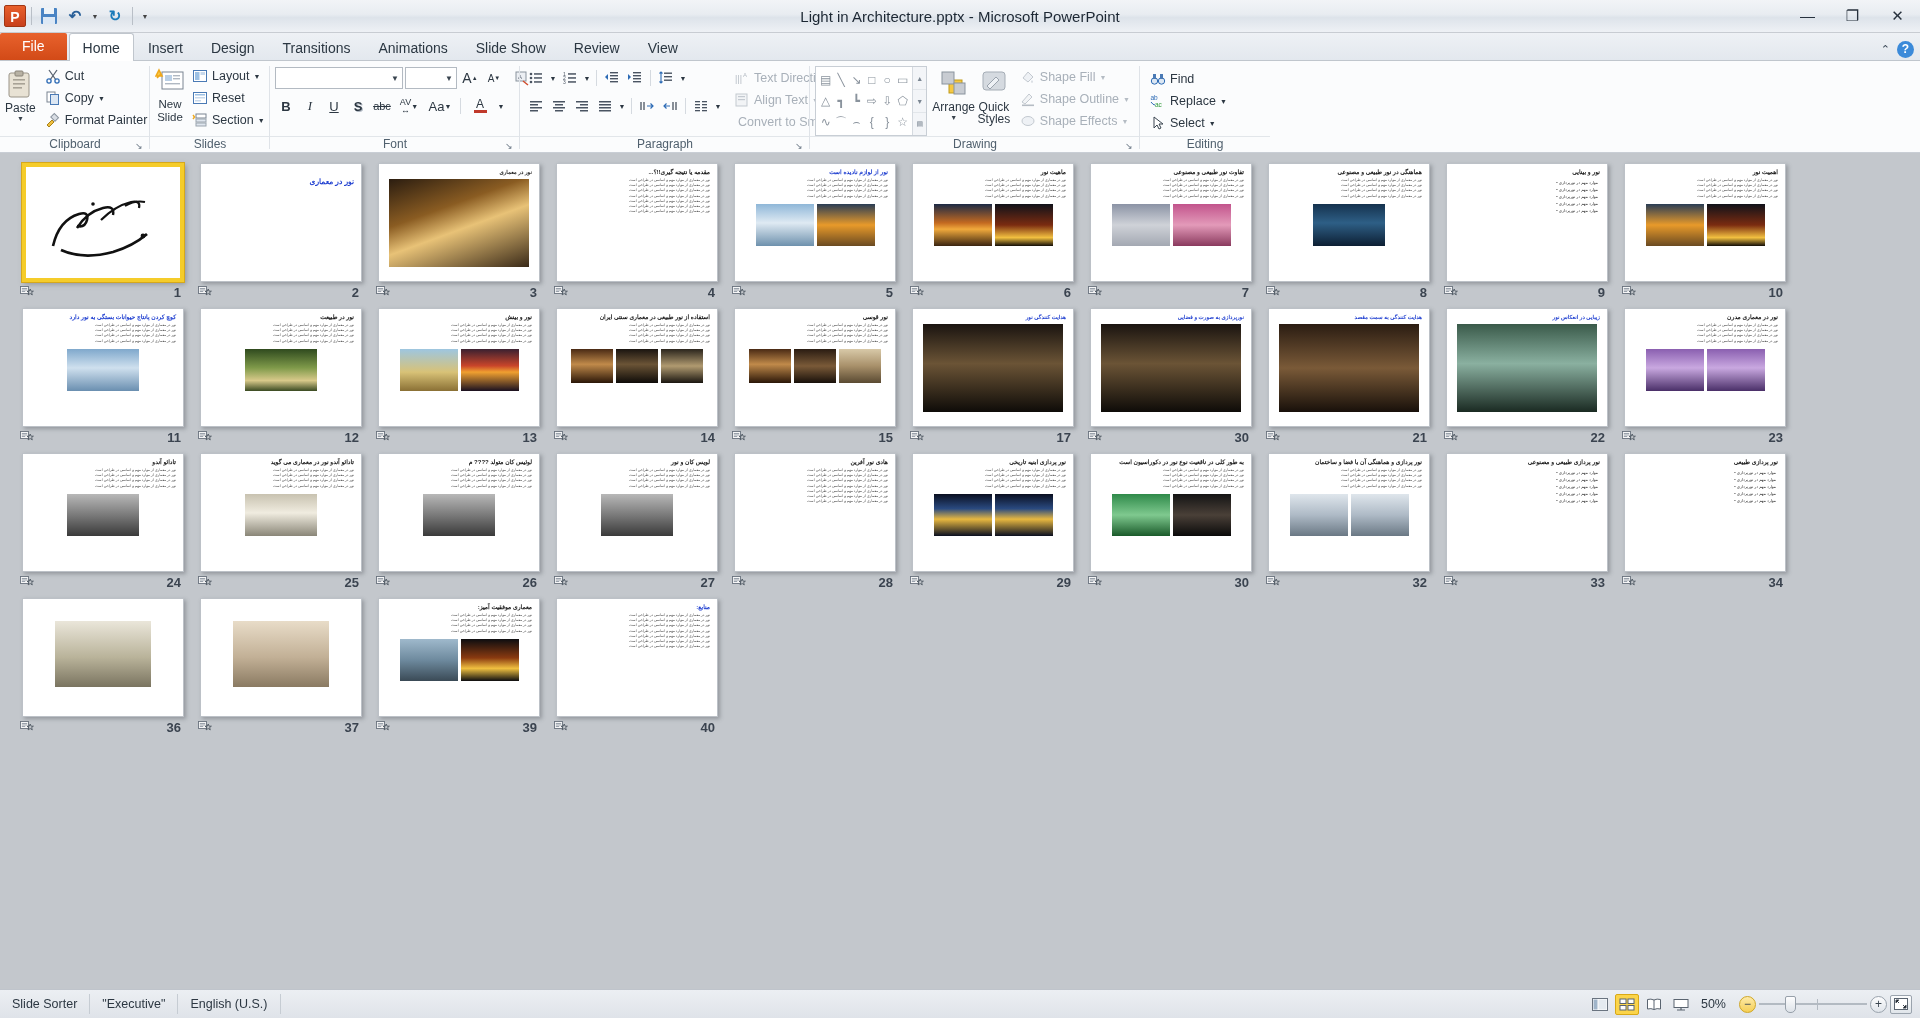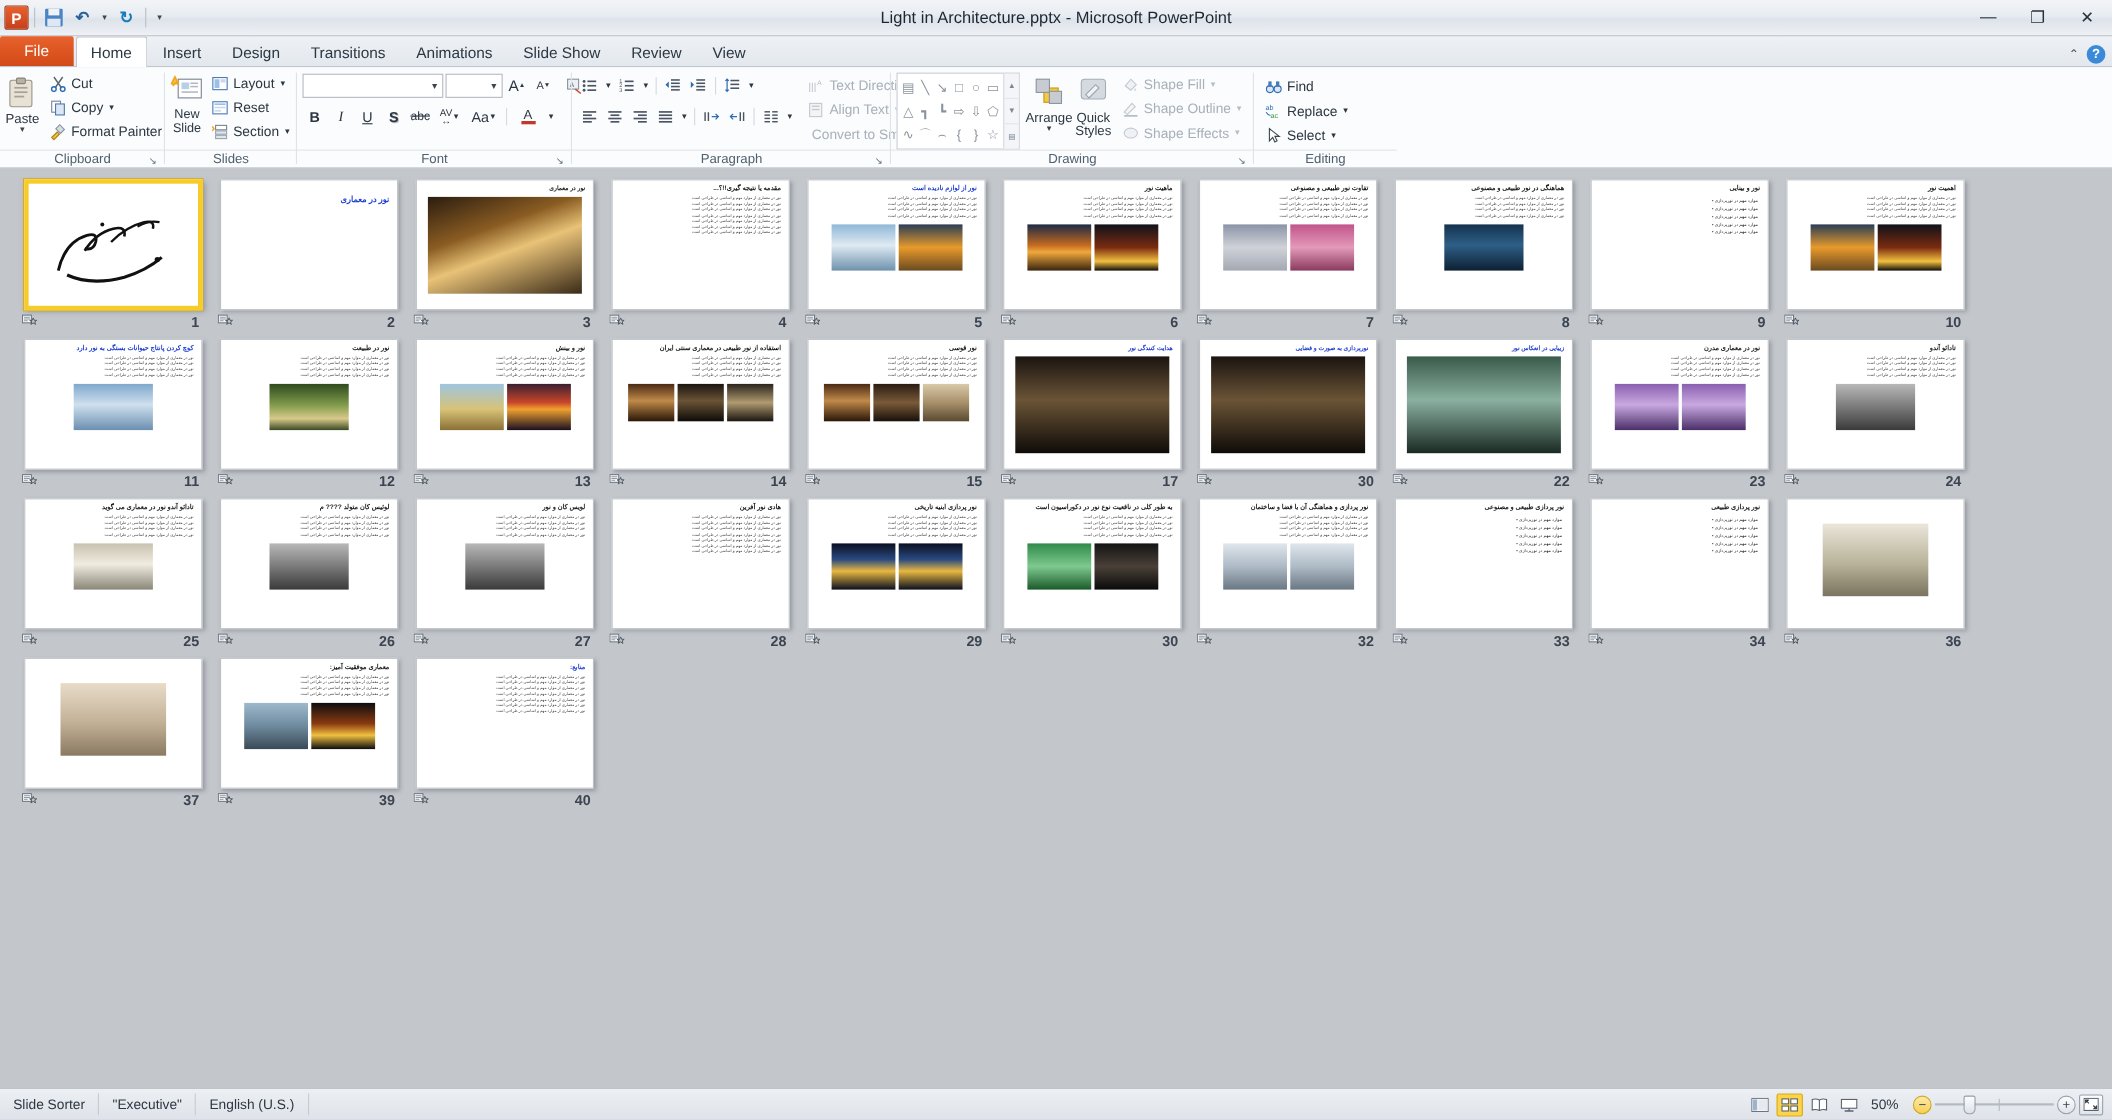--- a/index.html
+++ b/index.html
@@ -1101,20 +1101,38 @@
         </div>
         <div class="meta">
           <span class="trans-ico"><svg width="15" height="14" viewBox="0 0 15 14">
               <rect x="0.5" y="1.5" width="8" height="7" fill="#fff" stroke="#5a6470" stroke-width="0.9"></rect>
               <rect x="1.8" y="3" width="5.4" height="0.8" fill="#7a8492"></rect>
               <rect x="1.8" y="4.6" width="5.4" height="0.8" fill="#7a8492"></rect>
               <rect x="1.8" y="6.2" width="3.4" height="0.8" fill="#7a8492"></rect>
               <path d="M10.2 4 L11.1 6.2 L13.4 6.2 L11.6 7.6 L12.3 9.9 L10.2 8.5 L8.1 9.9 L8.8 7.6 L7 6.2 L9.3 6.2 Z" fill="none" stroke="#3a4550" stroke-width="0.9"></path>
             </svg></span>
           <span class="num">30</span>
+        </div>
+      </div>
+      <div class="slide-cell">
+        <div class="thumb">
+          <div class="s-title blue" style="font-size:5.5px">هدایت کنندگی به سمت مقصد</div>
+          <div style="padding:3px 10px 0 10px">
+            <div class="ph g-brick" style="width:100%;height:88px"></div>
+          </div>
+        </div>
+        <div class="meta">
+          <span class="trans-ico"><svg width="15" height="14" viewBox="0 0 15 14">
+              <rect x="0.5" y="1.5" width="8" height="7" fill="#fff" stroke="#5a6470" stroke-width="0.9"></rect>
+              <rect x="1.8" y="3" width="5.4" height="0.8" fill="#7a8492"></rect>
+              <rect x="1.8" y="4.6" width="5.4" height="0.8" fill="#7a8492"></rect>
+              <rect x="1.8" y="6.2" width="3.4" height="0.8" fill="#7a8492"></rect>
+              <path d="M10.2 4 L11.1 6.2 L13.4 6.2 L11.6 7.6 L12.3 9.9 L10.2 8.5 L8.1 9.9 L8.8 7.6 L7 6.2 L9.3 6.2 Z" fill="none" stroke="#3a4550" stroke-width="0.9"></path>
+            </svg></span>
+          <span class="num">21</span>
         </div>
       </div>
       <div class="slide-cell">
         <div class="thumb">
           <div class="s-title blue" style="font-size:5.5px">زیبایی در انعکاس نور</div>
           <div style="padding:3px 10px 0 10px">
             <div class="ph g-mosqueint" style="width:100%;height:88px"></div>
           </div>
         </div>
         <div class="meta">

